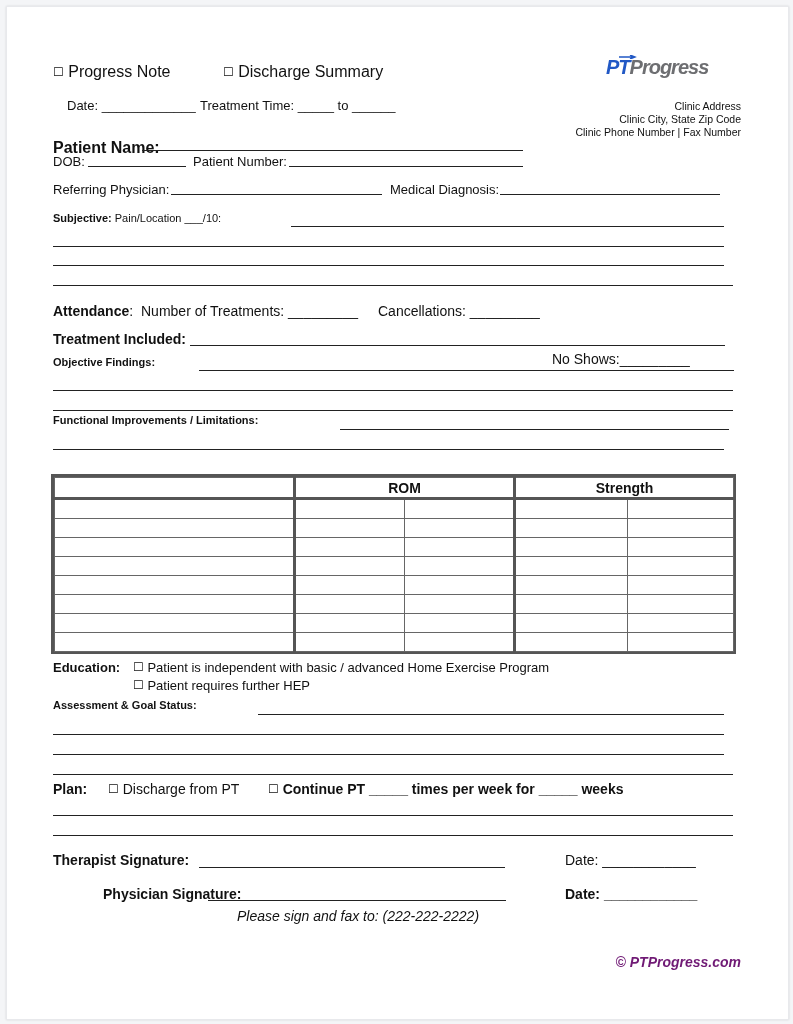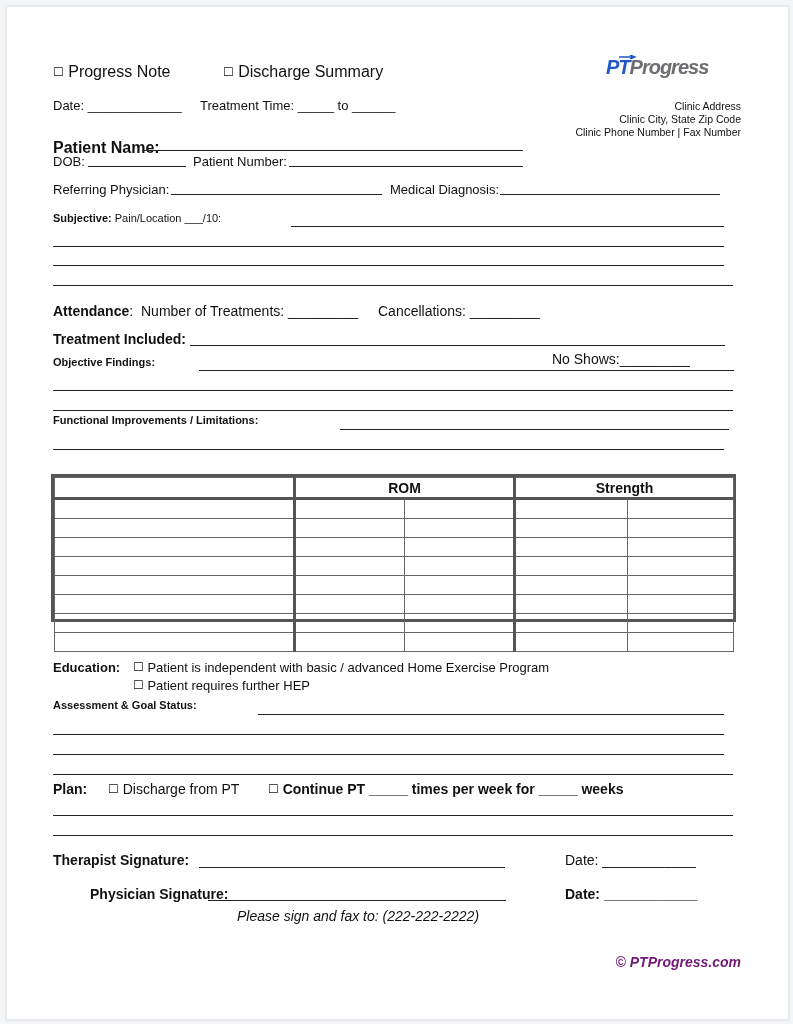--- a/index.html
+++ b/index.html
@@ -21,41 +21,41 @@
   .f15 { font-size:11px; }
   .f16 { font-size:16px; }
   .chk { font-size:12px; position:relative; top:-1px; }
   
   .logo { position:absolute; left:606px; top:56px; font-size:20px; font-weight:bold; font-style:italic; letter-spacing:-1px; }
   .logo .pt { color:#2158c5; }
   .logo .pr { color:#6d6e71; }
   .logo-arrow { position:absolute; left:619px; top:55px; width:18px; height:4px; }
   .clinic { position:absolute; right:52px; font-size:10.5px; text-align:right; color:#111; }
   
-  .grid { position:absolute; left:51px; top:474px; width:685px; height:148px; border:3px solid #555; box-sizing:border-box; }
+  .grid { position:absolute; left:51px; top:474px; width:685px; height:180px; border:3px solid #555; box-sizing:border-box; }
   .grid table { border-collapse:collapse; width:100%; height:100%; table-layout:fixed; }
   .grid td { border:1px solid #666; padding:0; height:18px; }
   .grid td.hdr { font-weight:bold; font-size:14px; text-align:center; height:19px; border-bottom:3px solid #555; }
   .grid td.sep { border-right:3px solid #555; }
   .copyright { position:absolute; right:52px; top:954px; font-size:14px; font-weight:bold; font-style:italic; color:#701a75; }
 </style>
 </head>
 <body>
 
 <div class="page"></div>
 
 <div class="abs f16" style="left:53px;top:63px;">
   <span class="chk">☐</span>
   <span>Progress Note</span>
 </div>
 <div class="abs f16" style="left:223px;top:63px;">
   <span class="chk">☐</span>
   <span>Discharge Summary</span>
 </div>
-<div class="abs f13" style="left:53px;top:98px;">Date: _____________</div>
+<div class="abs f13" style="left:67px;top:98px;">Date: _____________</div>
 <div class="abs f13" style="left:200px;top:98px;">Treatment Time: _____ to ______</div>
 
 <svg class="logo-arrow" viewBox="0 0 18 4">
   <path d="M0 2 H14 M11 0 L16 2 L11 4" stroke="#2158c5" stroke-width="1.4" fill="none"></path>
 </svg>
 <div class="logo">
   <span class="pt">PT</span><span class="pr">Progress</span>
 </div>
 <div class="clinic" style="top:100px;">Clinic Address</div>
 <div class="clinic" style="top:113px;">Clinic City, State Zip Code</div>
@@ -201,19 +201,19 @@
   <span class="chk">☐</span>
   <span class="b">Continue PT _____ times per week for _____ weeks</span>
 </div>
 <div class="line" style="left:53px;top:815px;width:680px;"></div>
 <div class="line" style="left:53px;top:835px;width:680px;"></div>
 
 <div class="abs f14" style="left:53px;top:852px;font-weight:bold;">Therapist Signature:</div>
 <div class="thinline" style="left:199px;top:867px;width:306px;"></div>
 <div class="abs f14" style="left:565px;top:852px;">Date: ____________</div>
 
-<div class="abs f14 b" style="left:53px;top:886px;padding-left:37px;">Physician Signature:</div>
+<div class="abs f14 b" style="left:66px;top:886px;padding-left:37px;">Physician Signature:</div>
 <div class="line" style="left:208px;top:900px;width:298px;"></div>
 <div class="abs f14 b" style="left:565px;top:886px;">Date: ____________</div>
 
 <div class="abs f14" style="left:237px;top:908px;font-style:italic;">Please sign and fax to: (222-222-2222)</div>
 
 <div class="copyright">© PTProgress.com</div>
 
 </body></html>

